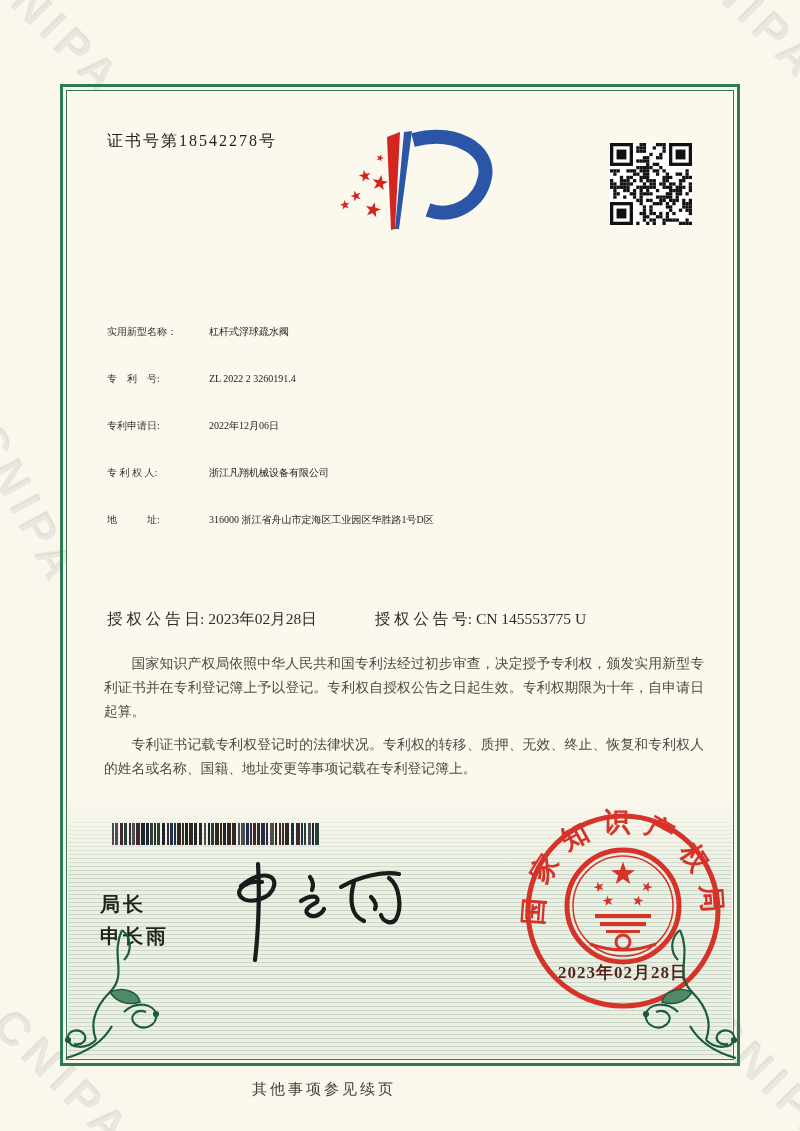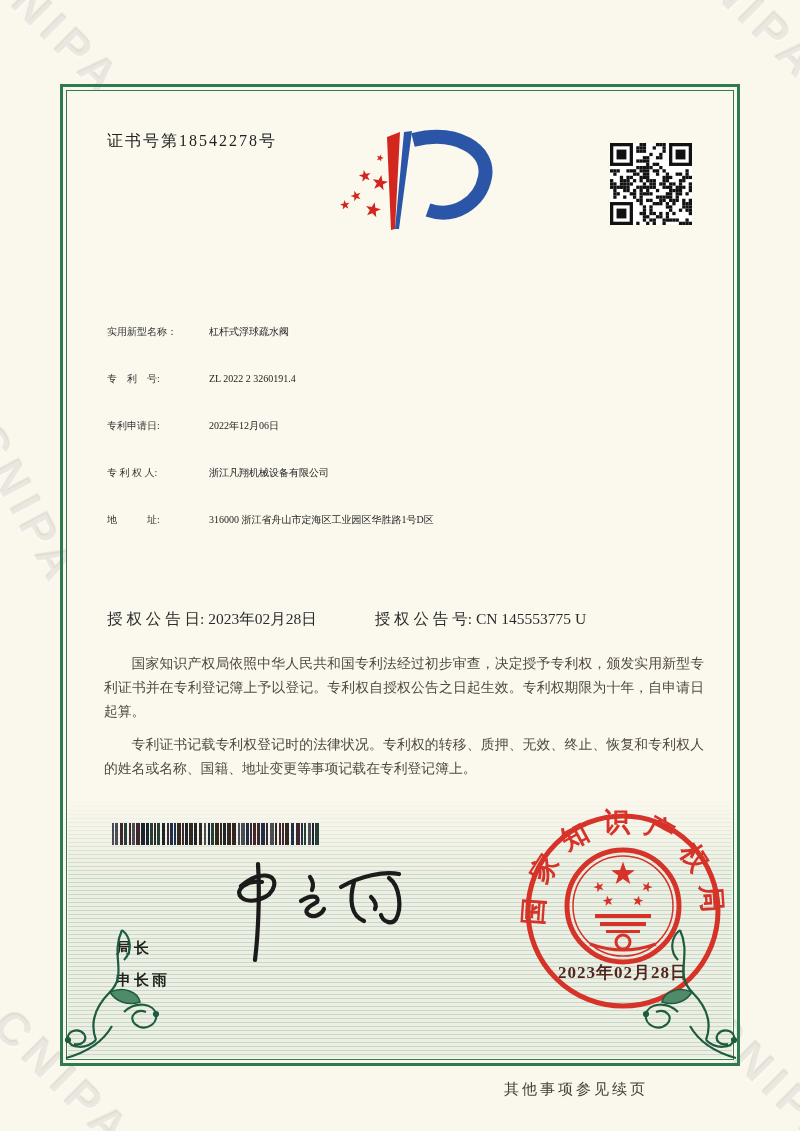--- a/index.html
+++ b/index.html
@@ -41,31 +41,31 @@
   #grant-row .pair2{margin-left:58px;}
 
   #paras{position:absolute;left:104px;top:652px;width:600px;
          font-size:13.8px;line-height:24px;color:#51483f;text-align:justify;}
   #paras p{margin:0 0 9px 0;text-indent:2em;}
 
   #barcode{position:absolute;left:112px;top:823px;width:210px;height:22px;
            display:flex;align-items:stretch;}
   #barcode span{flex:none;}
 
-  .sig-label{position:absolute;left:116px;font-family:"Liberation Sans",sans-serif;
-             font-weight:bold;font-size:15px;color:#22251f;letter-spacing:3px;margin-top:48px;}
+  .sig-label{position:absolute;left:100px;font-family:"Liberation Sans",sans-serif;
+             font-weight:bold;font-size:20px;color:#22251f;letter-spacing:3px;}
   #sig-title{top:891px;}
   #sig-name{top:923px;}
   #signature{position:absolute;left:213px;top:856px;}
 
   #seal{position:absolute;left:518px;top:806px;opacity:0.93;}
 
   .page-no{position:absolute;left:0;top:1033px;width:800px;text-align:center;
            font-size:13px;color:#3c3c36;letter-spacing:2px;}
-  .cont-note{position:absolute;left:0;top:1080px;width:648px;text-align:right;
+  .cont-note{position:absolute;left:0;top:1080px;width:648px;text-align:center;
              font-size:15px;color:#44403a;letter-spacing:3px;}
 
   .ornament{position:absolute;pointer-events:none;}
   #orn-left{left:58px;top:928px;}
   #orn-right{left:612px;top:928px;transform:scaleX(-1);}
 </style>
 </head>
 <body>
 
 <div id="page">

